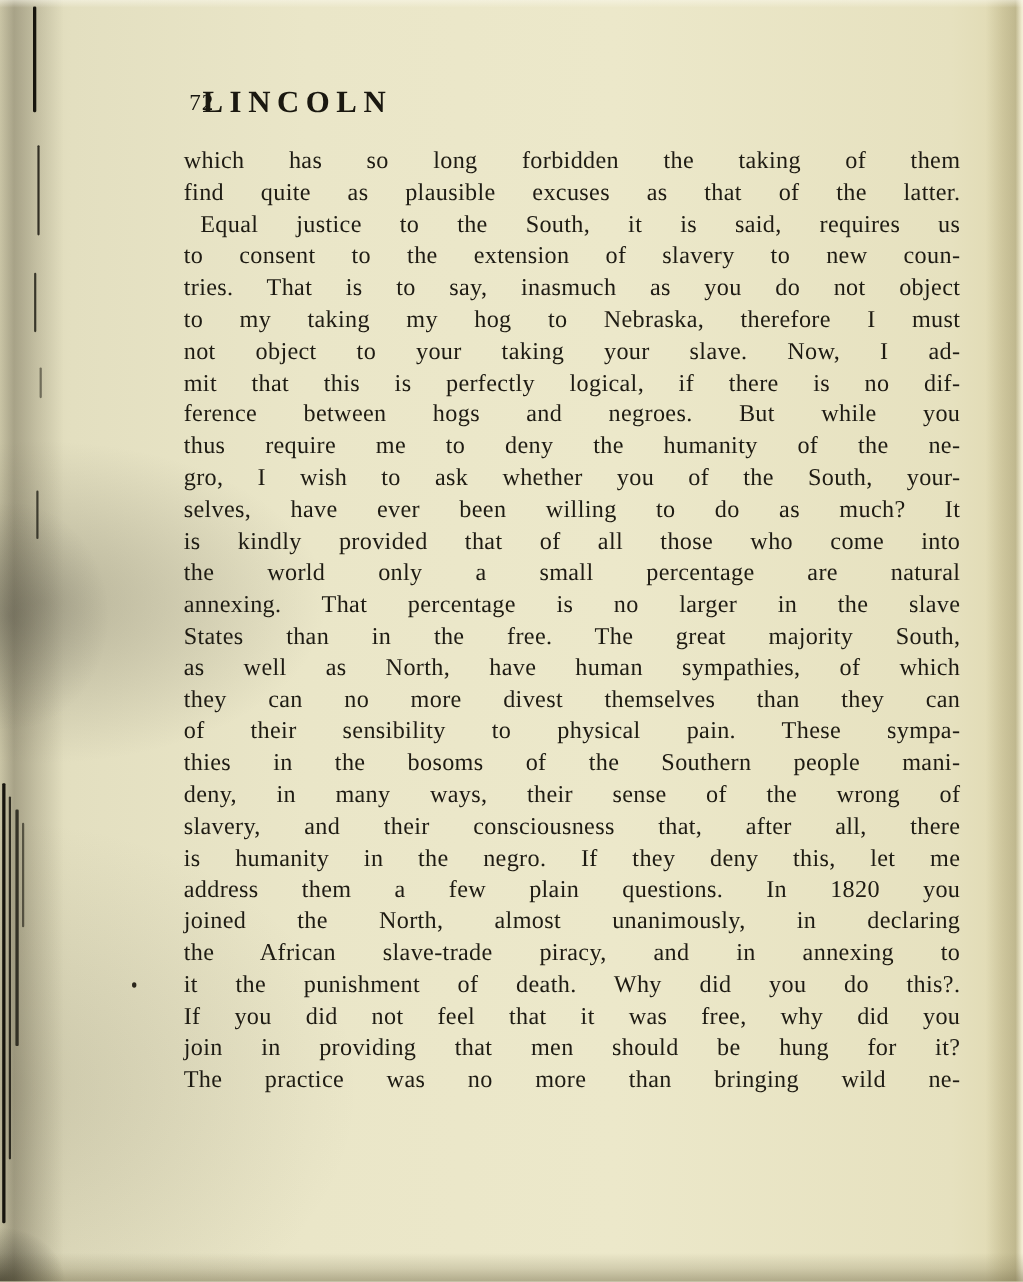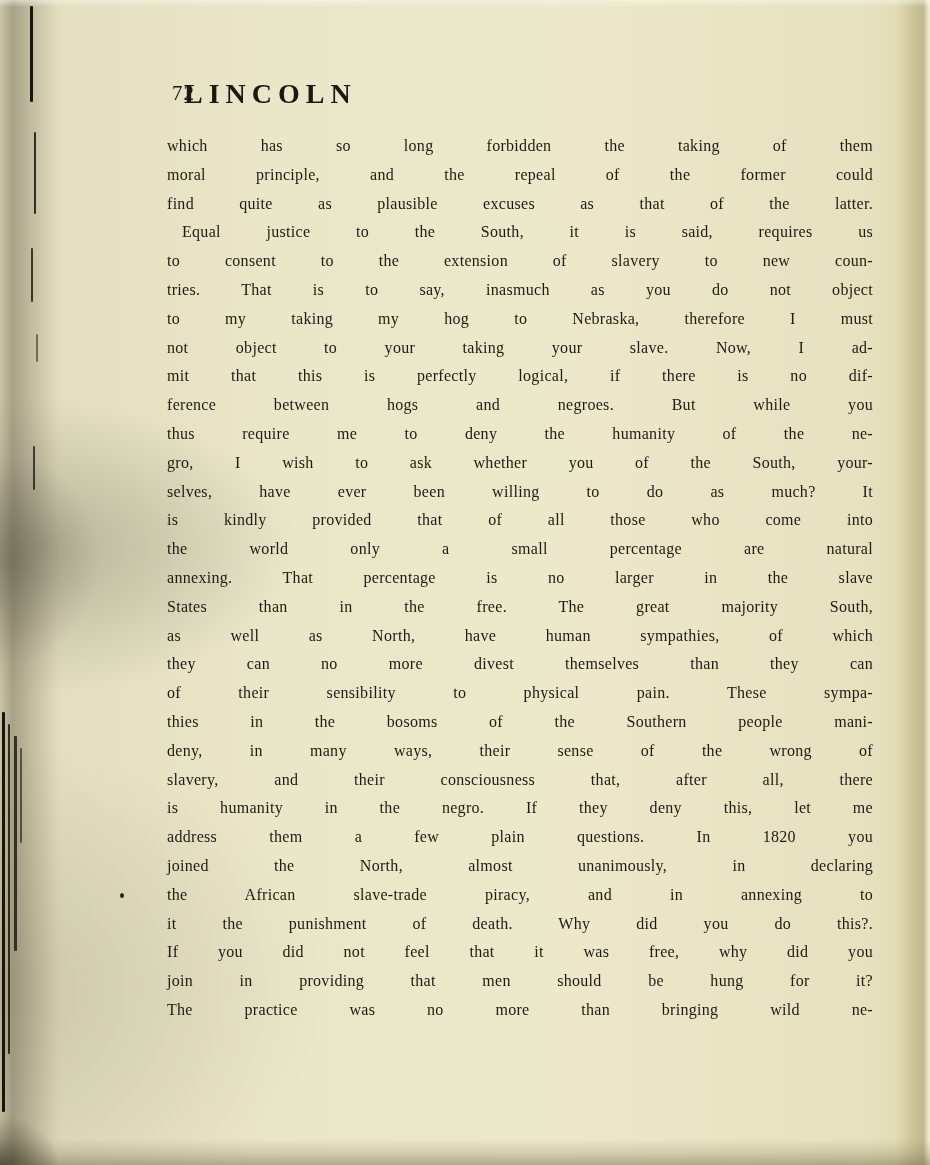--- a/index.html
+++ b/index.html
@@ -70,21 +70,21 @@
     position: absolute; left: 16px; right: 0; top: 2px;
     text-align: left;
     font-size: 28px; font-weight: 600; letter-spacing: 6px;
     color: #1a1810;
   }
   .textblock {
     position: absolute; left: 167px; top: 132px; width: 706px;
     color: #1e1b13;
   }
   .line {
-    font-size: 16px;
+    font-size: 22px;
     line-height: 28.8px;
     letter-spacing: 0.3px;
     text-align: justify;
     text-align-last: justify;
     white-space: normal;
   }
   .line.indent { padding-left: 15px; }
 </style>
 </head>
 <body>
@@ -105,21 +105,20 @@
   <div class="mark" style="left:20px; top:748px; width:2px; height:95px;  opacity:.6;"></div>
   <div class="speck" style="left:120px; top:893px; width:4px; height:5px;"></div>
 
   <div class="header">
     <span class="pagenum">72</span>
     <span class="running-title">LINCOLN</span>
   </div>
 
   <div class="textblock">
       <div class="line">which has so long forbidden the taking of them</div>
-      <div class="line">moral principle, and the repeal of the former could</div>
       <div class="line">find quite as plausible excuses as that of the latter.</div>
       <div class="line indent">Equal justice to the South, it is said, requires us</div>
       <div class="line">to consent to the extension of slavery to new coun-</div>
       <div class="line">tries. That is to say, inasmuch as you do not object</div>
       <div class="line">to my taking my hog to Nebraska, therefore I must</div>
       <div class="line">not object to your taking your slave. Now, I ad-</div>
       <div class="line">mit that this is perfectly logical, if there is no dif-</div>
       <div class="line">ference between hogs and negroes. But while you</div>
       <div class="line">thus require me to deny the humanity of the ne-</div>
       <div class="line">gro, I wish to ask whether you of the South, your-</div>

